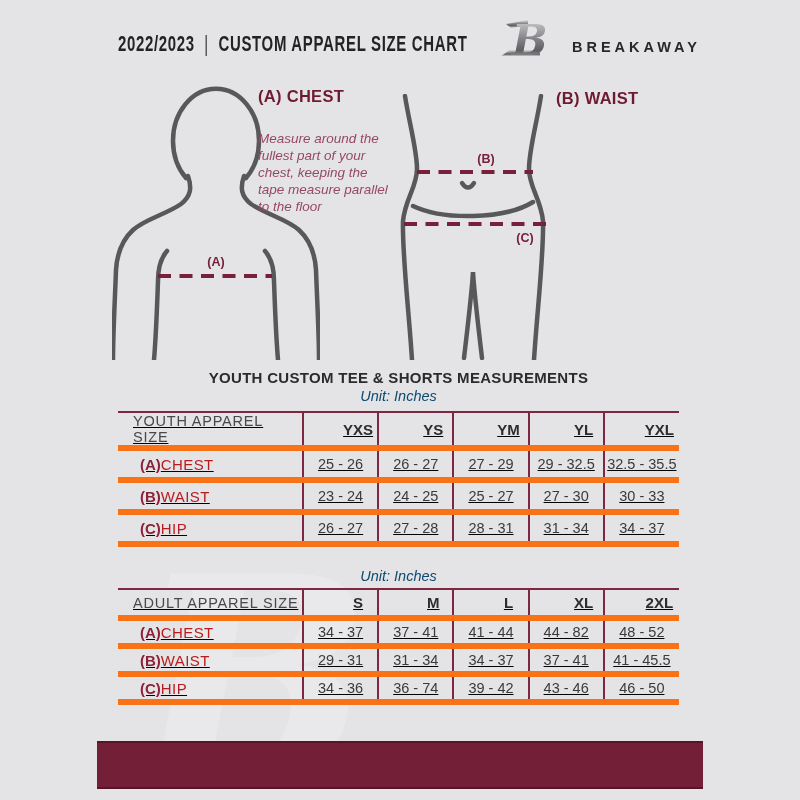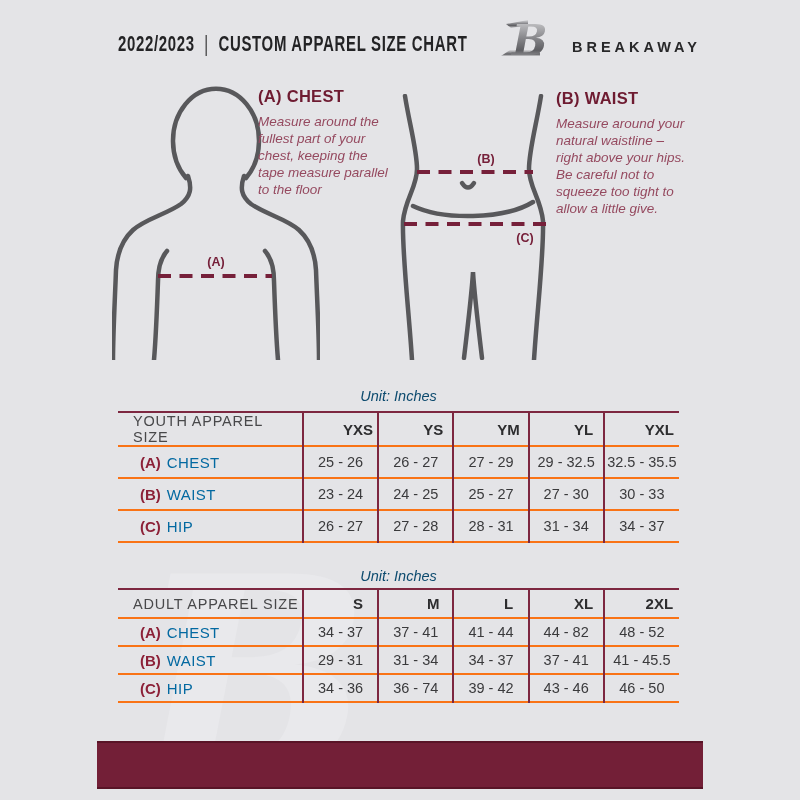--- a/index.html
+++ b/index.html
@@ -17,42 +17,42 @@
   .brand-name{margin-left:26px;font-weight:700;font-size:14.5px;letter-spacing:4px;
               color:#28282a;padding-top:18px;}
 
   
   .fig{z-index:1;}
   .fig path{fill:none;stroke:#58585b;stroke-width:4.5;stroke-linecap:round;}
   .fig path.dash{stroke:#76203a;stroke-width:4;stroke-linecap:butt;
                  stroke-dasharray:13 8.5;}
   .marker{font-weight:700;font-size:12.5px;color:#76203a;text-align:center;z-index:2;}
   .guide-head{font-weight:800;font-size:16.5px;letter-spacing:.3px;color:#6e1b31;}
-  .guide-body{margin-top:7px;font-style:italic;font-size:13.5px;line-height:17px;
+  .guide-body{margin-top:24px;font-style:italic;font-size:13.5px;line-height:17px;
               color:#95495f;white-space:pre-line;}
   .guide-block{z-index:2;}
 
   
   .sec-title{left:118px;width:561px;text-align:center;font-weight:700;
              font-size:15px;letter-spacing:.3px;color:#2b2b2d;z-index:2;}
   .sec-unit{left:118px;width:561px;text-align:center;font-style:italic;
             font-size:14.5px;font-weight:500;color:#0c4a6e;z-index:2;}
   table.size-table{border-collapse:collapse;table-layout:fixed;width:561px;
                    background:transparent;z-index:2;position:absolute;left:118px;}
   table.size-table{border-top:2px solid #7d2740;}
-  .size-table tr{border-bottom:2px solid #f97316;}
+  .size-table tr{border-bottom:6px solid #f97316;text-decoration:underline;}
   .size-table th,.size-table td{padding:0;vertical-align:middle;text-align:center;
       font-size:14.5px;color:#3a3a3c;overflow:hidden;}
   .size-table th+th,.size-table td+td{border-left:2px solid #7d2740;}
   .size-table th{font-weight:700;font-size:15px;color:#2d2d2f;padding-left:35px;}
   .size-table th.lbl{font-weight:400;font-size:14.5px;letter-spacing:.8px;
       color:#48484a;text-align:left;padding-left:15px;}
   .size-table td.lbl{text-align:left;padding-left:22px;font-size:15px;}
   .pfx{font-weight:700;color:#8c2138;}
-  .rlbl{margin-left:6px;letter-spacing:.4px;color:#0369a1;}
+  .rlbl{letter-spacing:.4px;color:#b91c1c;}
   .c-lbl{width:185px;}
   table.youth tr{height:32px;} table.youth tr.hrow{height:31px;}
   table.adult tr{height:28px;} table.adult tr.hrow{height:29px;}
 
   
   .footer-bar{left:97px;top:741px;width:606px;height:48px;background:#731f37;
       border-top:2px solid rgba(40,0,12,.35);border-bottom:2px solid rgba(40,0,12,.35);
       box-sizing:border-box;z-index:2;}
   .watermark{left:138px;top:540px;font-family:"DejaVu Serif",serif;font-weight:700;
       font-style:italic;font-size:275px;line-height:1;color:#e9e9ec;z-index:0;
@@ -113,28 +113,23 @@
   <div class="abs guide-block" style="left:258px;top:87px;width:160px;">
     <div class="guide-head">(A) CHEST</div>
     <div class="guide-body">Measure around the
 fullest part of your
 chest, keeping the
 tape measure parallel
 to the floor</div>
   </div>
   <div class="abs guide-block" style="left:556px;top:89px;width:175px;">
     <div class="guide-head">(B) WAIST</div>
-    <div class="guide-body">Measure around your
-natural waistline –
-right above your hips.
-Be careful not to
-squeeze too tight to
-allow a little give.</div>
-  </div>
-
+  </div>
+
+  <div class="abs sec-title" style="top:369px;">YOUTH CUSTOM TEE &amp; SHORTS MEASUREMENTS</div>
   <div class="abs sec-unit" style="top:388px;">Unit: Inches</div>
   <table class="size-table youth" style="top:411px;">
     <colgroup>
         <col class="c-lbl">
         <col>
         <col>
         <col>
         <col>
         <col>
       </colgroup>

